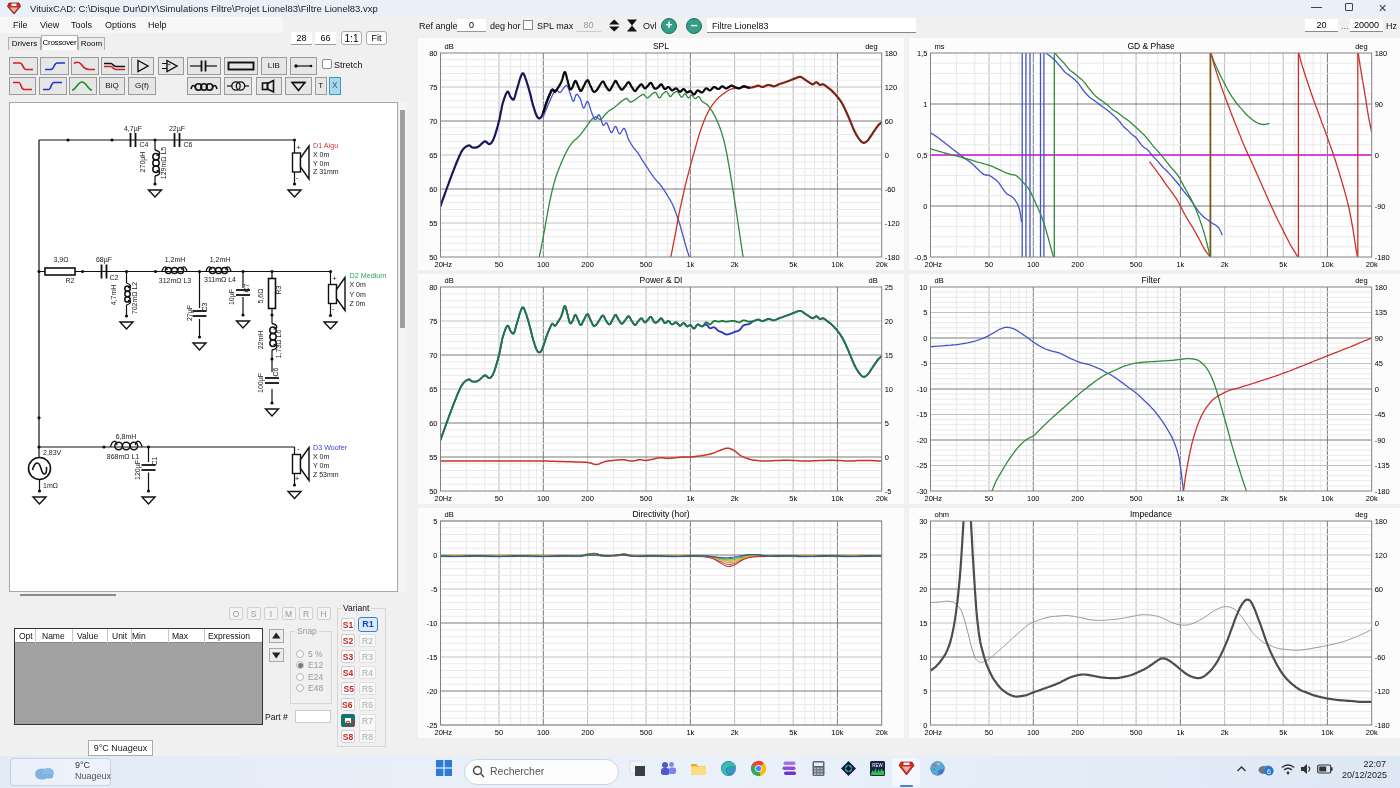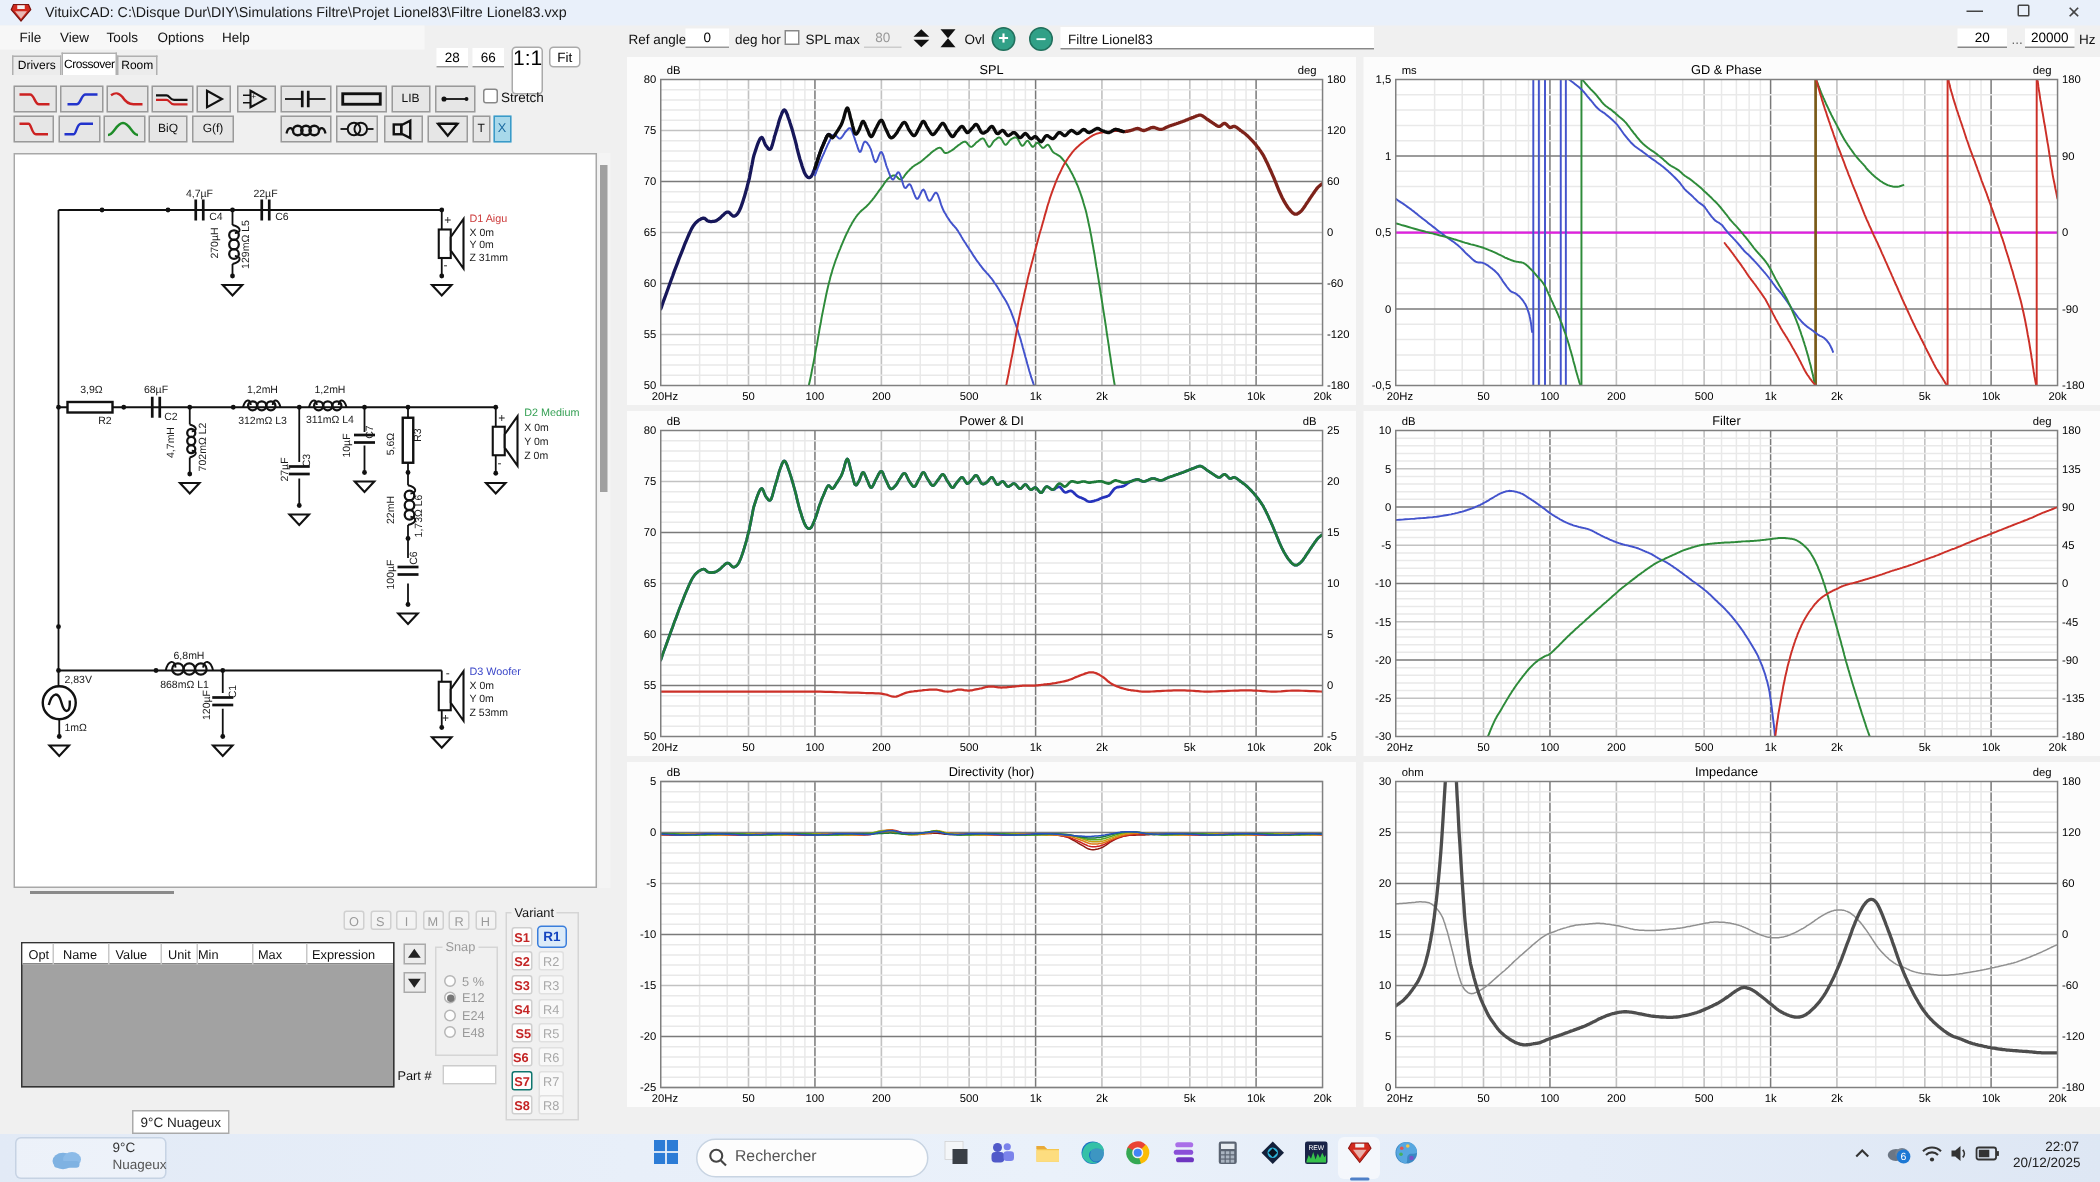--- a/index.html
+++ b/index.html
@@ -17,21 +17,21 @@
 <div class="abs" style="left:1345px;top:3px;width:8px;height:8px;border:1.2px solid #444;border-radius:1px"></div>
 <div class="abs" style="left:1378px;top:2px;font-size:11px;color:#444">✕</div>
 <div class="abs" style="left:0;top:17px;width:283px;height:16px;background:#f7f7f7"></div>
 <div class="abs" style="left:13px;top:20px;font-size:9px;color:#111">File</div>
 <div class="abs" style="left:40px;top:20px;font-size:9px;color:#111">View</div>
 <div class="abs" style="left:71px;top:20px;font-size:9px;color:#111">Tools</div>
 <div class="abs" style="left:105px;top:20px;font-size:9px;color:#111">Options</div>
 <div class="abs" style="left:148px;top:20px;font-size:9px;color:#111">Help</div>
 <div class="abs" style="left:291px;top:32px;width:21px;height:13px;background:#fff;border-bottom:1px solid #999;font-size:9px;text-align:center;line-height:12px">28</div>
 <div class="abs" style="left:315px;top:32px;width:21px;height:13px;background:#fff;border-bottom:1px solid #999;font-size:9px;text-align:center;line-height:12px">66</div>
-<div class="abs" style="left:341px;top:31px;width:21px;height:32px;background:#fff;border:1px solid #aaa;border-radius:3px;font-size:14px;text-align:center;line-height:13px">1:1</div>
+<div class="abs" style="left:341px;top:31px;width:21px;height:14px;background:#fff;border:1px solid #aaa;border-radius:3px;font-size:10px;text-align:center;line-height:13px">1:1</div>
 <div class="abs" style="left:366px;top:31px;width:21px;height:14px;background:#fff;border:1px solid #aaa;border-radius:3px;font-size:9px;text-align:center;line-height:13px">Fit</div>
 <div class="abs" style="left:8px;top:37px;width:33px;height:13px;background:#ececec;border:1px solid #b0b0b0;border-bottom:none;font-size:8px;text-align:center;line-height:12px">Drivers</div>
 <div class="abs" style="left:41px;top:35px;width:37px;height:15px;background:#fff;border:1px solid #b0b0b0;border-bottom:none;font-size:8px;letter-spacing:-0.3px;text-align:center;line-height:14px">Crossover</div>
 <div class="abs" style="left:78px;top:37px;width:27px;height:13px;background:#ececec;border:1px solid #b0b0b0;border-bottom:none;font-size:8px;text-align:center;line-height:12px">Room</div>
 <div class="abs" style="left:8.5px;top:57px;width:29px;height:18px;background:#e6e6e6;border:1px solid #9a9a9a"></div>
 <svg style="left:11px;top:59px" width="24" height="14" viewBox="0 0 24 14">
     <path d="M2,4 L9,4 C12,4 12,10.5 15,10.5 L22,10.5" stroke="#cc2222" stroke-width="1.6" fill="none"></path>
   </svg>
 <div class="abs" style="left:40px;top:57px;width:28.5px;height:18px;background:#e6e6e6;border:1px solid #9a9a9a"></div>
 <svg style="left:42.5px;top:59px" width="24" height="14" viewBox="0 0 24 14">
@@ -348,21 +348,21 @@
 <div class="abs" style="left:341px;top:634px;width:14px;height:13px;background:#fdfdfd;border:1px solid #cfcfcf;border-radius:2px;font-size:8.5px;color:#c42525;text-align:center;line-height:12px;font-weight:bold">S2</div>
 <div class="abs" style="left:359px;top:634px;width:17px;height:13px;background:#f8f8f8;border:1px solid #e0e0e0;border-radius:2px;font-size:8.5px;color:#a8a8a8;text-align:center;line-height:12px">R2</div>
 <div class="abs" style="left:341px;top:650px;width:14px;height:13px;background:#fdfdfd;border:1px solid #cfcfcf;border-radius:2px;font-size:8.5px;color:#c42525;text-align:center;line-height:12px;font-weight:bold">S3</div>
 <div class="abs" style="left:359px;top:650px;width:17px;height:13px;background:#f8f8f8;border:1px solid #e0e0e0;border-radius:2px;font-size:8.5px;color:#a8a8a8;text-align:center;line-height:12px">R3</div>
 <div class="abs" style="left:341px;top:666px;width:14px;height:13px;background:#fdfdfd;border:1px solid #cfcfcf;border-radius:2px;font-size:8.5px;color:#c42525;text-align:center;line-height:12px;font-weight:bold">S4</div>
 <div class="abs" style="left:359px;top:666px;width:17px;height:13px;background:#f8f8f8;border:1px solid #e0e0e0;border-radius:2px;font-size:8.5px;color:#a8a8a8;text-align:center;line-height:12px">R4</div>
 <div class="abs" style="left:341px;top:682px;width:14px;height:13px;background:#fdfdfd;border:1px solid #cfcfcf;border-radius:2px;font-size:8.5px;color:#c42525;text-align:right;line-height:12px;font-weight:bold">S5</div>
 <div class="abs" style="left:359px;top:682px;width:17px;height:13px;background:#f8f8f8;border:1px solid #e0e0e0;border-radius:2px;font-size:8.5px;color:#a8a8a8;text-align:center;line-height:12px">R5</div>
 <div class="abs" style="left:341px;top:698px;width:14px;height:13px;background:#fdfdfd;border:1px solid #cfcfcf;border-radius:2px;font-size:8.5px;color:#c42525;line-height:12px;font-weight:bold">S6</div>
 <div class="abs" style="left:359px;top:698px;width:17px;height:13px;background:#f8f8f8;border:1px solid #e0e0e0;border-radius:2px;font-size:8.5px;color:#a8a8a8;text-align:center;line-height:12px">R6</div>
-<div class="abs" style="left:341px;top:714px;width:14px;height:13px;background:#fdfdfd;border:1px solid #0f766e;border-radius:2px;font-size:8.5px;color:#c42525;text-align:center;line-height:12px;font-weight:bold">S7</div>
+<div class="abs" style="left:341px;top:714px;width:14px;height:13px;background:#fdfdfd;border:4px solid #0f766e;border-radius:2px;font-size:8.5px;color:#c42525;text-align:center;line-height:12px;font-weight:bold">S7</div>
 <div class="abs" style="left:359px;top:714px;width:17px;height:28px;background:#f8f8f8;border:1px solid #e0e0e0;border-radius:2px;font-size:8.5px;color:#a8a8a8;text-align:center;line-height:12px">R7</div>
 <div class="abs" style="left:341px;top:730px;width:14px;height:13px;background:#fdfdfd;border:1px solid #cfcfcf;border-radius:2px;font-size:8.5px;color:#c42525;text-align:center;line-height:12px;font-weight:bold">S8</div>
 <div class="abs" style="left:359px;top:730px;width:17px;height:13px;background:#f8f8f8;border:1px solid #e0e0e0;border-radius:2px;font-size:8.5px;color:#a8a8a8;text-align:center;line-height:12px">R8</div>
 <div class="abs" style="left:419px;top:21px;font-size:9px;color:#111">Ref angle</div>
 <div class="abs" style="left:457px;top:19px;width:29px;height:13px;background:#fff;border-bottom:1px solid #999;font-size:9px;text-align:center;line-height:12px">0</div>
 <div class="abs" style="left:490px;top:21px;font-size:9px;color:#111">deg hor</div>
 <div class="abs" style="left:523px;top:20px;width:10px;height:10px;background:#fff;border:1px solid #888"></div>
 <div class="abs" style="left:537px;top:21px;font-size:9px;color:#111">SPL max</div>
 <div class="abs" style="left:576px;top:19px;width:25px;height:13px;border-bottom:1px solid #ccc;font-size:9px;color:#999;text-align:center;line-height:12px">80</div>
 <svg style="left:607px;top:18px" width="15" height="15">

